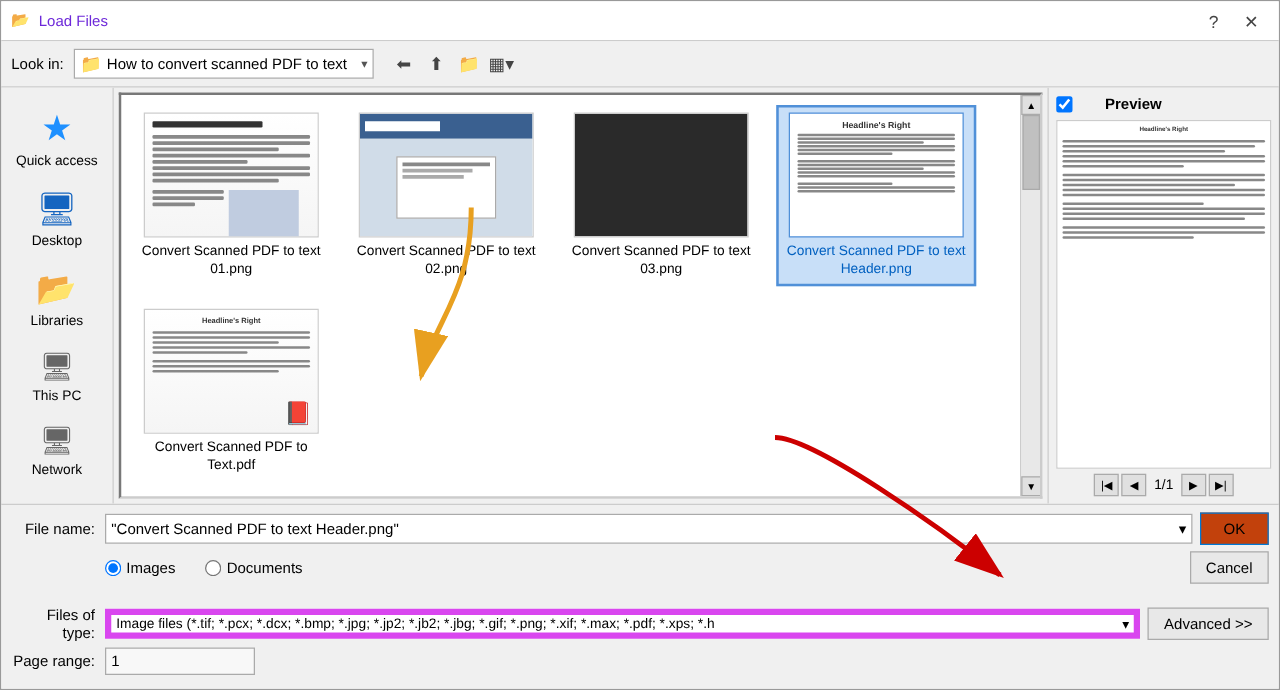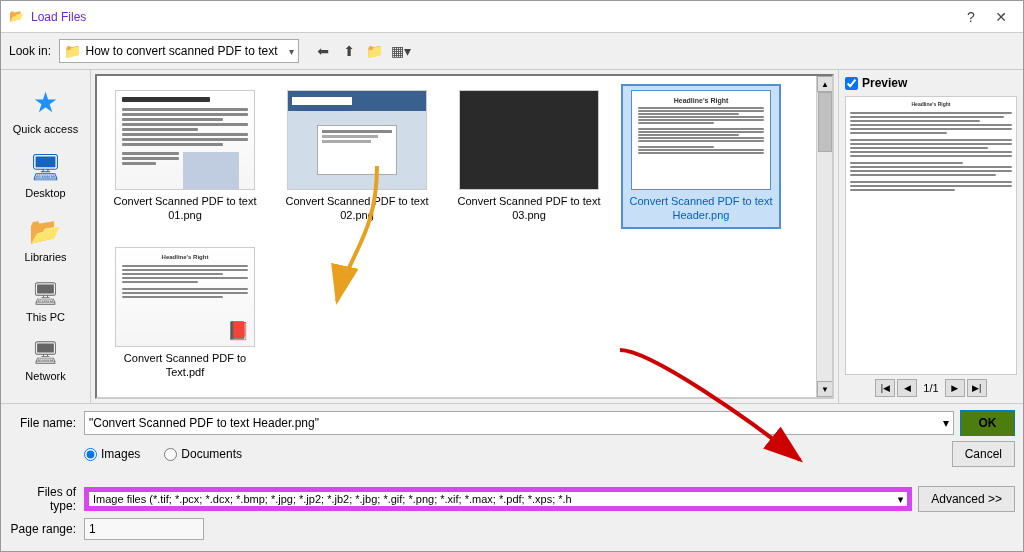--- a/index.html
+++ b/index.html
@@ -295,20 +295,21 @@
       display: flex;
       flex-direction: column;
       padding: 6px;
       flex-shrink: 0;
     }
 
     .preview-header {
       display: flex;
       align-items: center;
       margin-bottom: 6px;
+      gap: 22px;
     }
 
     .preview-checkbox {
       margin-right: 4px;
     }
 
     .preview-label {
       font-size: 12px;
       font-weight: bold;
     }
@@ -414,23 +415,23 @@
       height: 26px;
       border: 1px solid #aaa;
       background: #e8e8e8;
       font-size: 12px;
       cursor: pointer;
       padding: 0 12px;
       white-space: nowrap;
     }
 
     .ok-btn {
-      background: #4d7c0f;
+      background: #c2410c;
       border-color: #0078d4;
-      font-weight: bold;
+      font-weight: normal;
       min-width: 55px;
     }
 
     .radio-row {
       display: flex;
       align-items: center;
       gap: 24px;
       padding-left: 0;
       margin-left: 75px;
       margin-bottom: 18px;

